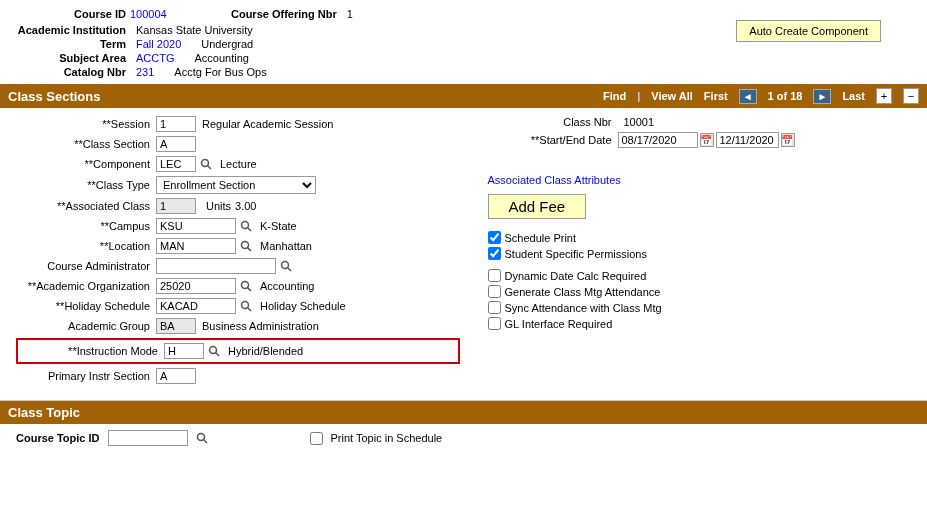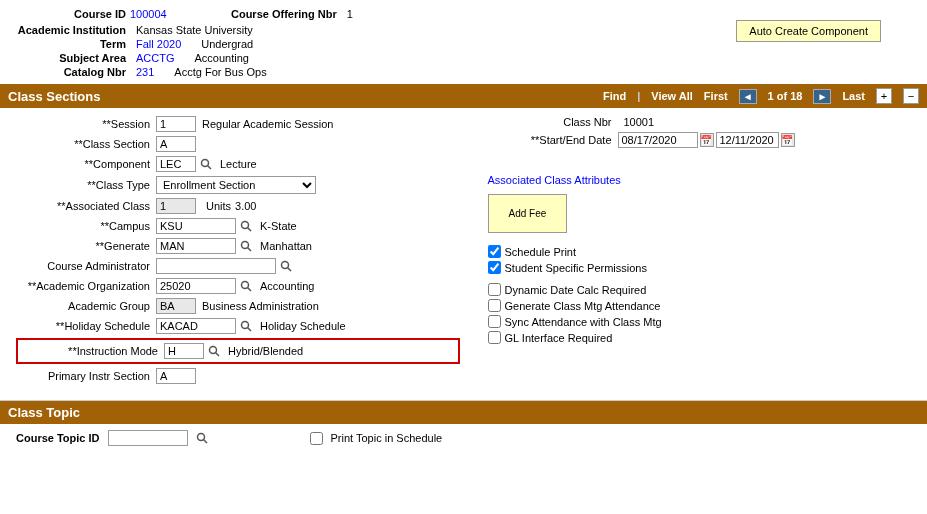--- a/index.html
+++ b/index.html
@@ -95,22 +95,22 @@
 
     
     .checkbox-row { display: flex; align-items: center; margin-bottom: 3px; }
     .checkbox-row input[type=checkbox] { margin-right: 4px; }
     .checkbox-label { font-size: 11px; }
 
     
     .add-fee-btn {
       background: #ffffc0;
       border: 1px solid #999;
-      padding: 13px 20px;
-      font-size: 10px;
+      padding: 3px 20px;
+      font-size: 15px;
       cursor: pointer;
       margin: 4px 0;
     }
 
     
     .right-col { padding-left: 10px; }
 
     
     .highlighted-row {
       border: 2px solid #cc0000;
@@ -248,21 +248,21 @@
           <span class="search-icon">
             <svg viewBox="0 0 12 12" fill="none" stroke="#555" stroke-width="1.5">
               <circle cx="5" cy="5" r="3.5"></circle>
               <line x1="7.5" y1="7.5" x2="11" y2="11"></line>
             </svg>
           </span>
           <span class="static-text">K-State</span>
         </div>
 
         <div class="form-row">
-          <span class="form-label">*<span>*Generate</span></span>
+          <span class="form-label">*<span>*Location</span></span>
           <input class="form-input medium" type="text" value="MAN" style="">
           <span class="search-icon">
             <svg viewBox="0 0 12 12" fill="none" stroke="#555" stroke-width="1.5">
               <circle cx="5" cy="5" r="3.5"></circle>
               <line x1="7.5" y1="7.5" x2="11" y2="11"></line>
             </svg>
           </span>
           <span class="static-text">Manhattan</span>
         </div>
 
@@ -280,38 +280,38 @@
         <div class="form-row">
           <span class="form-label">*<span>*Academic Organization</span></span>
           <input class="form-input medium" type="text" value="25020" style="">
           <span class="search-icon">
             <svg viewBox="0 0 12 12" fill="none" stroke="#555" stroke-width="1.5">
               <circle cx="5" cy="5" r="3.5"></circle>
               <line x1="7.5" y1="7.5" x2="11" y2="11"></line>
             </svg>
           </span>
           <span class="static-text">Accounting</span>
+        </div>
+
+        <div class="form-row">
+          <span class="form-label">*<span>*Holiday Schedule</span></span>
+          <input class="form-input medium" type="text" value="KACAD" style="">
+          <span class="search-icon">
+            <svg viewBox="0 0 12 12" fill="none" stroke="#555" stroke-width="1.5">
+              <circle cx="5" cy="5" r="3.5"></circle>
+              <line x1="7.5" y1="7.5" x2="11" y2="11"></line>
+            </svg>
+          </span>
+          <span class="static-text">Holiday Schedule</span>
         </div>
 
         <div class="form-row">
           <span class="form-label">Academic Group</span>
           <input class="form-input small" type="text" value="BA" style="background: rgb(232, 232, 232);">
           <span class="static-text">Business Administration</span>
-        </div>
-
-        <div class="form-row">
-          <span class="form-label">*<span>*Holiday Schedule</span></span>
-          <input class="form-input medium" type="text" value="KACAD" style="">
-          <span class="search-icon">
-            <svg viewBox="0 0 12 12" fill="none" stroke="#555" stroke-width="1.5">
-              <circle cx="5" cy="5" r="3.5"></circle>
-              <line x1="7.5" y1="7.5" x2="11" y2="11"></line>
-            </svg>
-          </span>
-          <span class="static-text">Holiday Schedule</span>
         </div>
 
         <div class="highlighted-row">
           <span class="form-label" style="min-width:140px; text-align:right; padding-right:6px;">*<span>*Instruction Mode</span></span>
           <input class="form-input small" type="text" value="H" style="">
           <span class="search-icon">
             <svg viewBox="0 0 12 12" fill="none" stroke="#555" stroke-width="1.5">
               <circle cx="5" cy="5" r="3.5"></circle>
               <line x1="7.5" y1="7.5" x2="11" y2="11"></line>
             </svg>

